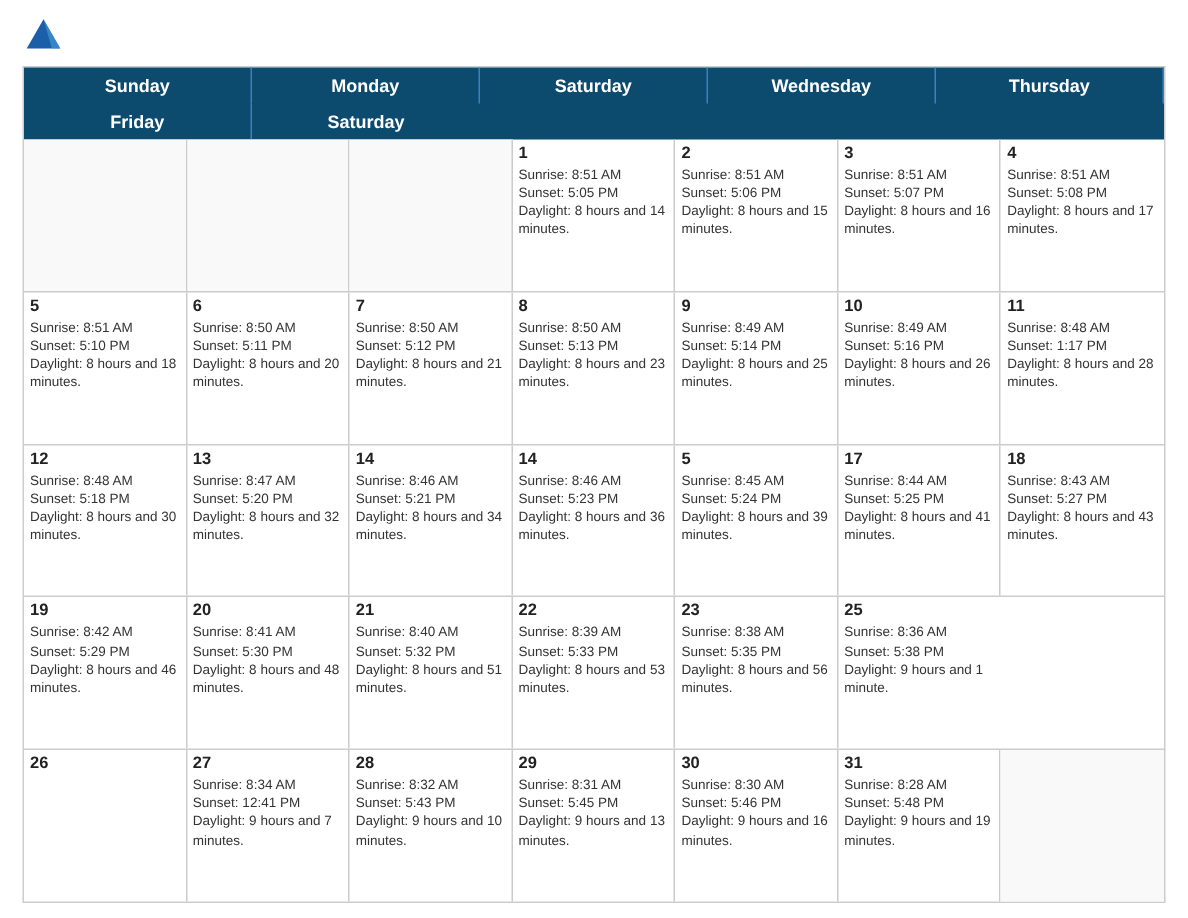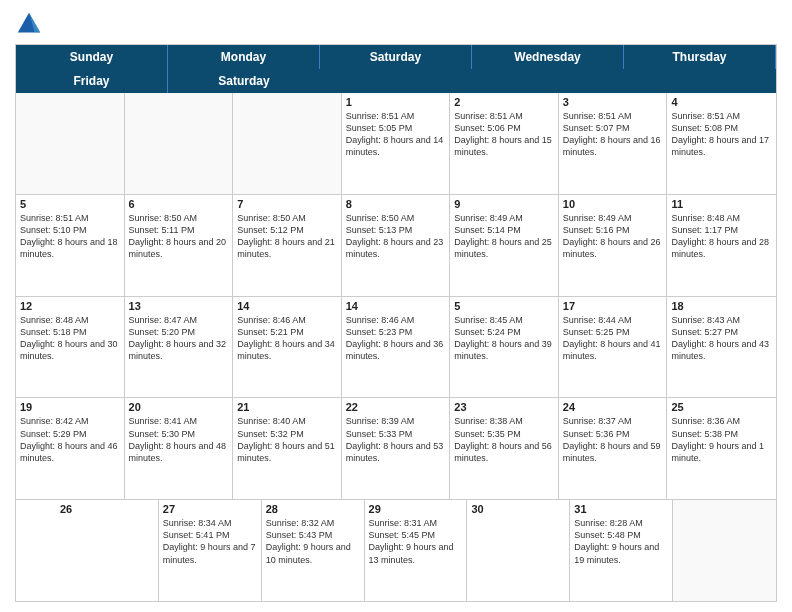--- a/index.html
+++ b/index.html
@@ -76,21 +76,21 @@
       flex: 1;
       display: flex;
       flex-direction: column;
     }
     .week-row {
       display: grid;
       grid-template-columns: repeat(7, 1fr);
       flex: 1;
       border-bottom: 1px solid #ccc;
     }
-    .week-row:last-child { border-bottom: none; margin-left: 40px; }
+    .week-row:last-child { border-bottom: none; }
     .day-cell {
       border-right: 1px solid #ccc;
       padding: 3px 4px;
       font-size: 9.5px;
       color: #333;
       vertical-align: top;
       min-height: 0;
     }
     .day-cell:last-child { border-right: none; }
     .day-cell.empty { background: #f9f9f9; }
@@ -303,61 +303,58 @@
 and 53 minutes.</div>
           </div>
           <div class="day-cell">
             <div class="day-num">23</div>
             <div class="day-info">Sunrise: 8:38 AM
 Sunset: 5:35 PM
 Daylight: 8 hours
 and 56 minutes.</div>
           </div>
           <div class="day-cell">
-            <div class="day-num">24</div>
-            <div class="day-info">Sunrise: 8:37 AM
-Sunset: 5:36 PM
-Daylight: 8 hours
-and 59 minutes.</div>
-          </div>
-          <div class="day-cell">
             <div class="day-num">25</div>
             <div class="day-info">Sunrise: 8:36 AM
 Sunset: 5:38 PM
 Daylight: 9 hours
 and 1 minute.</div>
           </div>
         </div>
         <div class="week-row">
           <div class="day-cell">
             <div class="day-num">26</div>
           </div>
           <div class="day-cell">
             <div class="day-num">27</div>
             <div class="day-info">Sunrise: 8:34 AM
-Sunset: 5:41 PM
+Sunset: 12:41 PM
 Daylight: 9 hours
 and 7 minutes.</div>
           </div>
           <div class="day-cell">
             <div class="day-num">28</div>
             <div class="day-info">Sunrise: 8:32 AM
 Sunset: 5:43 PM
 Daylight: 9 hours
 and 10 minutes.</div>
           </div>
           <div class="day-cell">
             <div class="day-num">29</div>
             <div class="day-info">Sunrise: 8:31 AM
 Sunset: 5:45 PM
 Daylight: 9 hours
 and 13 minutes.</div>
           </div>
           <div class="day-cell">
             <div class="day-num">30</div>
+            <div class="day-info">Sunrise: 8:30 AM
+Sunset: 5:46 PM
+Daylight: 9 hours
+and 16 minutes.</div>
           </div>
           <div class="day-cell">
             <div class="day-num">31</div>
             <div class="day-info">Sunrise: 8:28 AM
 Sunset: 5:48 PM
 Daylight: 9 hours
 and 19 minutes.</div>
           </div>
           <div class="day-cell empty"></div>
         </div>

